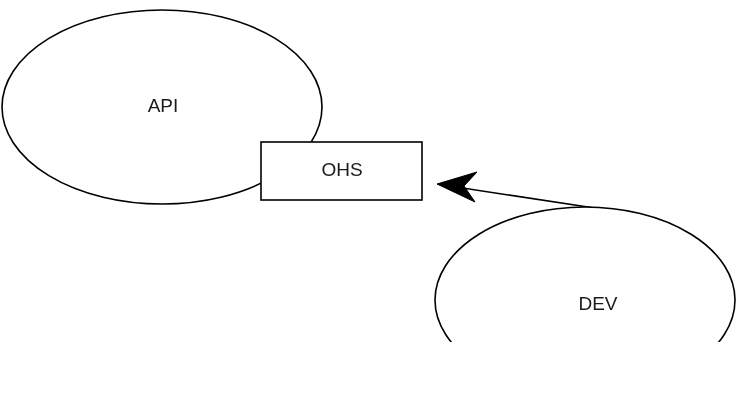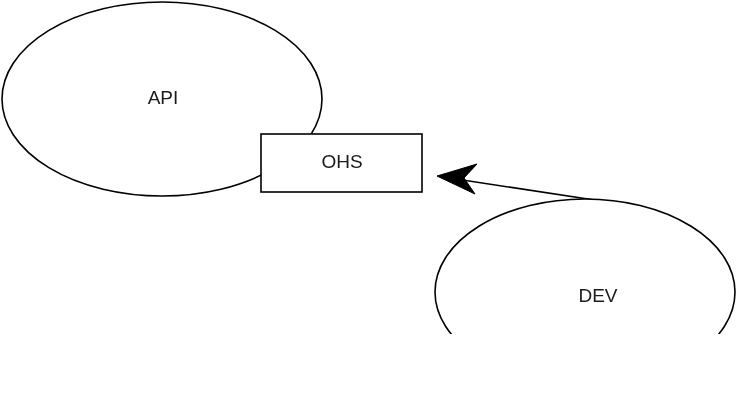--- a/index.html
+++ b/index.html
@@ -10,20 +10,21 @@
   }
   body {
     font-family: "Liberation Sans", sans-serif;
   }
   #canvas-root {
     position: relative;
     width: 756px;
     height: 334px;
     background: #ffffff;
     overflow: hidden;
+    margin-top: 8px;
   }
   #diagram-svg {
     position: absolute;
     top: 0;
     left: 0;
     width: 756px;
     height: 402px;
     display: block;
   }
   .node-shape {

